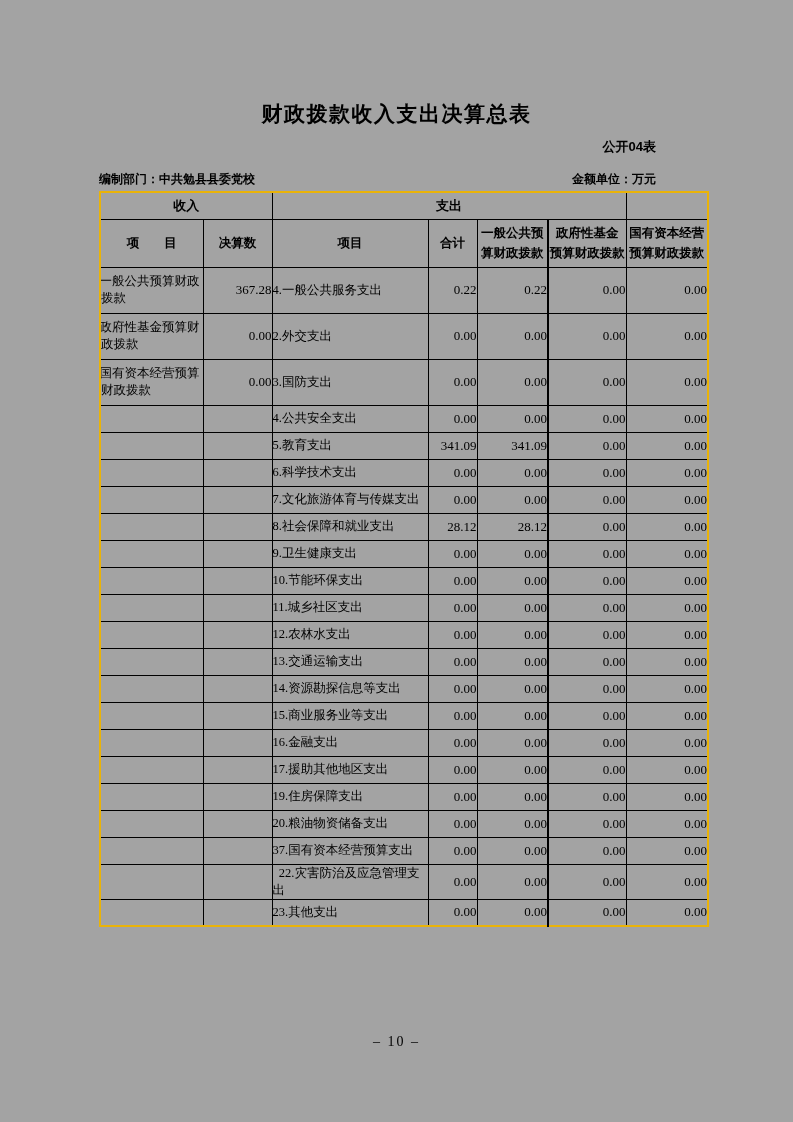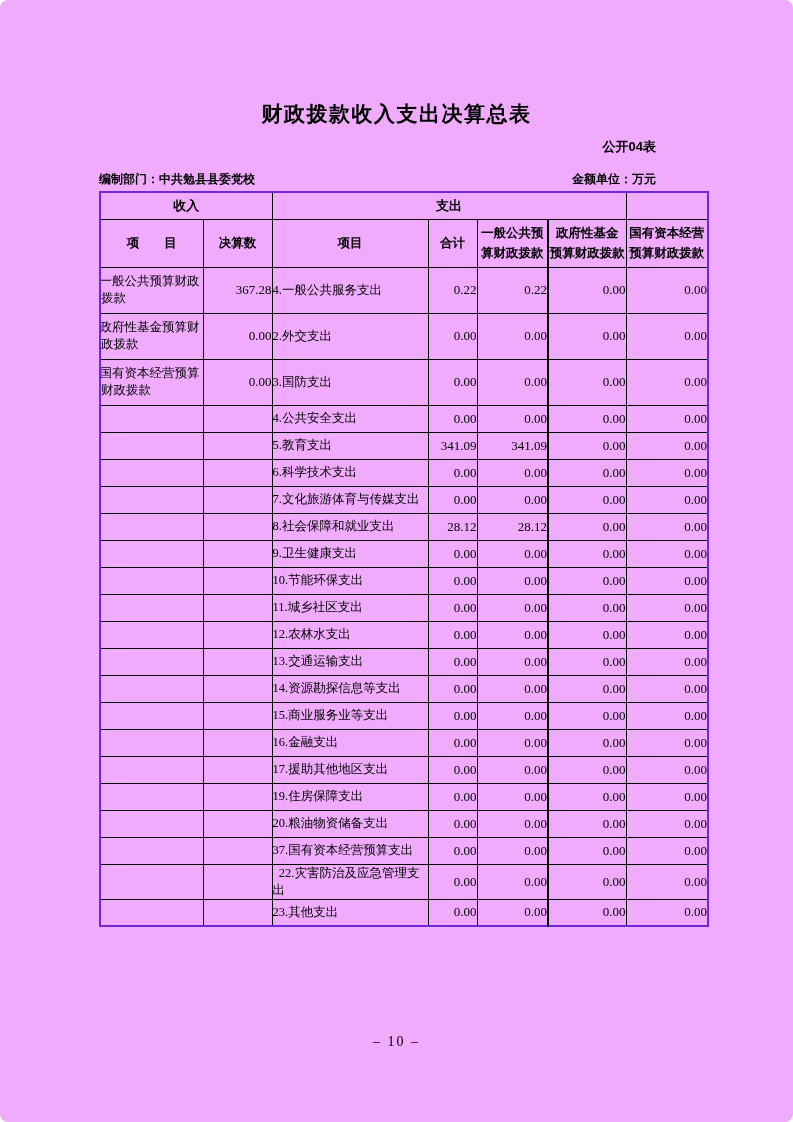--- a/index.html
+++ b/index.html
@@ -1,20 +1,20 @@
 <!DOCTYPE html>
 <html><head>
 <meta charset="utf-8">
 <style>
   * { box-sizing: border-box; }
   html, body { margin: 0; padding: 0; background: #ffffff; }
   .page {
-    width: 793px; height: 1122px; background: #f0abfc; color: #000;
+    width: 793px; height: 1122px; background: #a3a3a3; color: #000;
     font-family: "Liberation Serif", serif;
-    position: relative; overflow: hidden; border-radius: 8px;
+    position: relative; overflow: hidden;
   }
   .title {
     margin: 0; padding-top: 101px;
     text-align: center;
     font-family: "Liberation Sans", sans-serif;
     font-size: 21px; font-weight: bold; letter-spacing: 1.5px;
     line-height: 26px;
   }
   .content { width: 608px; margin-left: 99px; }
   .code-line {
@@ -24,21 +24,21 @@
   }
   .meta-line {
     margin-top: 16px; margin-bottom: 3px;
     display: flex; justify-content: space-between;
     font-family: "Liberation Sans", sans-serif;
     font-weight: bold; font-size: 12px; line-height: 17px;
     padding-right: 51px;
   }
   table.budget {
     border-collapse: collapse; table-layout: fixed;
-    width: 608px; border: 2px solid #6d28d9;
+    width: 608px; border: 2px solid #eab308;
   }
   table.budget th, table.budget td {
     border: 1px solid #000; padding: 0; overflow: hidden;
     vertical-align: middle;
   }
   
   table.budget tr > *:nth-child(6) { border-left-width: 2px; }
   thead th {
     font-family: "Liberation Sans", sans-serif;
     font-weight: bold; text-align: center;

